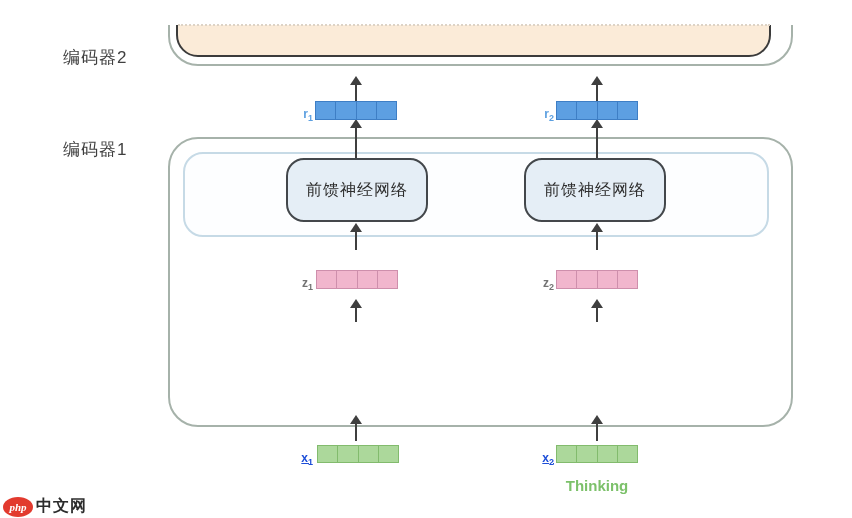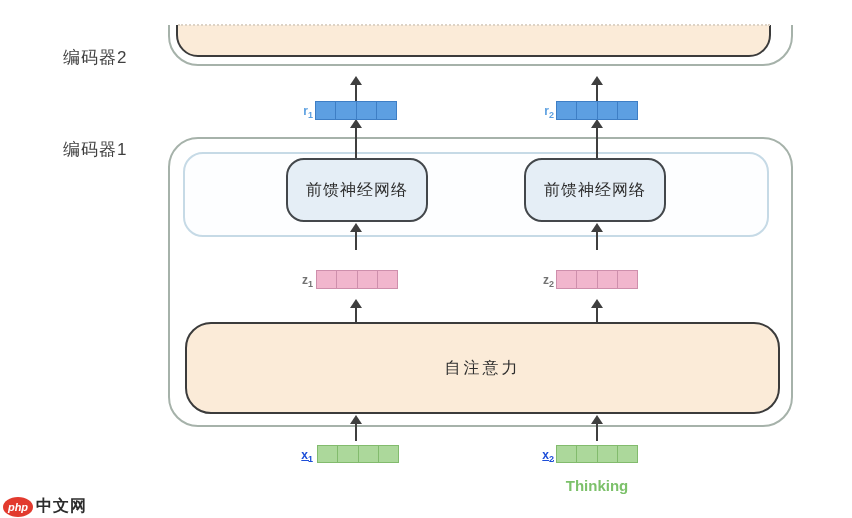--- a/index.html
+++ b/index.html
@@ -37,61 +37,60 @@
     font-size:16px; letter-spacing:3px; color:#2e2e2e; }
 
   
   .vec { position:absolute; display:flex; width:82px; height:19px; }
   .vec .cell { flex:1; border-style:solid; border-width:1px 1px 1px 0; }
   .vec .cell:first-child { border-left-width:1px; }
   .vec-r .cell { background:#5D9FE2; border-color:#3E7EC5; }
   .vec-z .cell { background:#F1B6CD; border-color:#CE8FAC; }
   .vec-x .cell { background:#ACD89B; border-color:#82BB6D; }
   .vec-label { position:absolute; width:17px; text-align:right;
-    font-size:12px; font-weight:bold; line-height:14px; }
+    font-size:12px; font-weight:bold; line-height:20px; }
   .vec-label sub { font-size:9px; }
   .lab-r { color:#5B9FE0; } .lab-z { color:#737373; } .lab-x { color:#1d4ed8;text-decoration:underline; }
 
   
   .arrow { position:absolute; width:14px; }
   .arrow .head { width:0; height:0; margin:0 auto;
     border-left:6px solid transparent; border-right:6px solid transparent;
     border-bottom:9px solid #3f3f3f; }
   .arrow .shaft { width:2.5px; background:#3f3f3f; margin:0 auto; }
 
   
   .word { position:absolute; width:110px; text-align:center;
     font-size:15px; font-weight:bold; color:#7CC16A; }
 
   
   .logo { position:absolute; left:3px; top:496px; display:flex; align-items:center; gap:3px; }
   .logo-badge { width:30px; height:20px; background:#E23A2E; border-radius:50%;
     color:#fff; font-style:italic; font-weight:bold; font-size:11px;
-    display:flex; align-items:center; justify-content:center; }
+    display:flex; align-items:center; justify-content:center;font-family:Liberation Serif, serif; }
   .logo-text { font-size:16px; font-weight:bold; color:#2b2b2b; letter-spacing:1px; }
 </style>
 </head>
 <body>
 
 <div id="stage">
 
   <div class="side-label" style="top:46px;">编码器2</div>
   <div class="side-label" style="top:138px;">编码器1</div>
 
   <div class="enc2-clip">
     <div class="enc2-outer"></div>
     <div class="enc2-inner"></div>
   </div>
   <div class="enc2-topline"></div>
 
   <div class="enc1-outer"></div>
   <div class="enc1-ffnlayer"></div>
   <div class="ffn" style="left:286px;">前馈神经网络</div>
   <div class="ffn" style="left:524px;">前馈神经网络</div>
-  <div class="self-attn">自注意力</div>
 
   <div class="arrow" style="left:349px; top:76px;">
       <div class="head"></div>
       <div class="shaft" style="height:16px;"></div>
     </div>
   <div class="arrow" style="left:349px; top:119px;">
       <div class="head"></div>
       <div class="shaft" style="height:30px;"></div>
     </div>
   <div class="arrow" style="left:349px; top:223px;">

